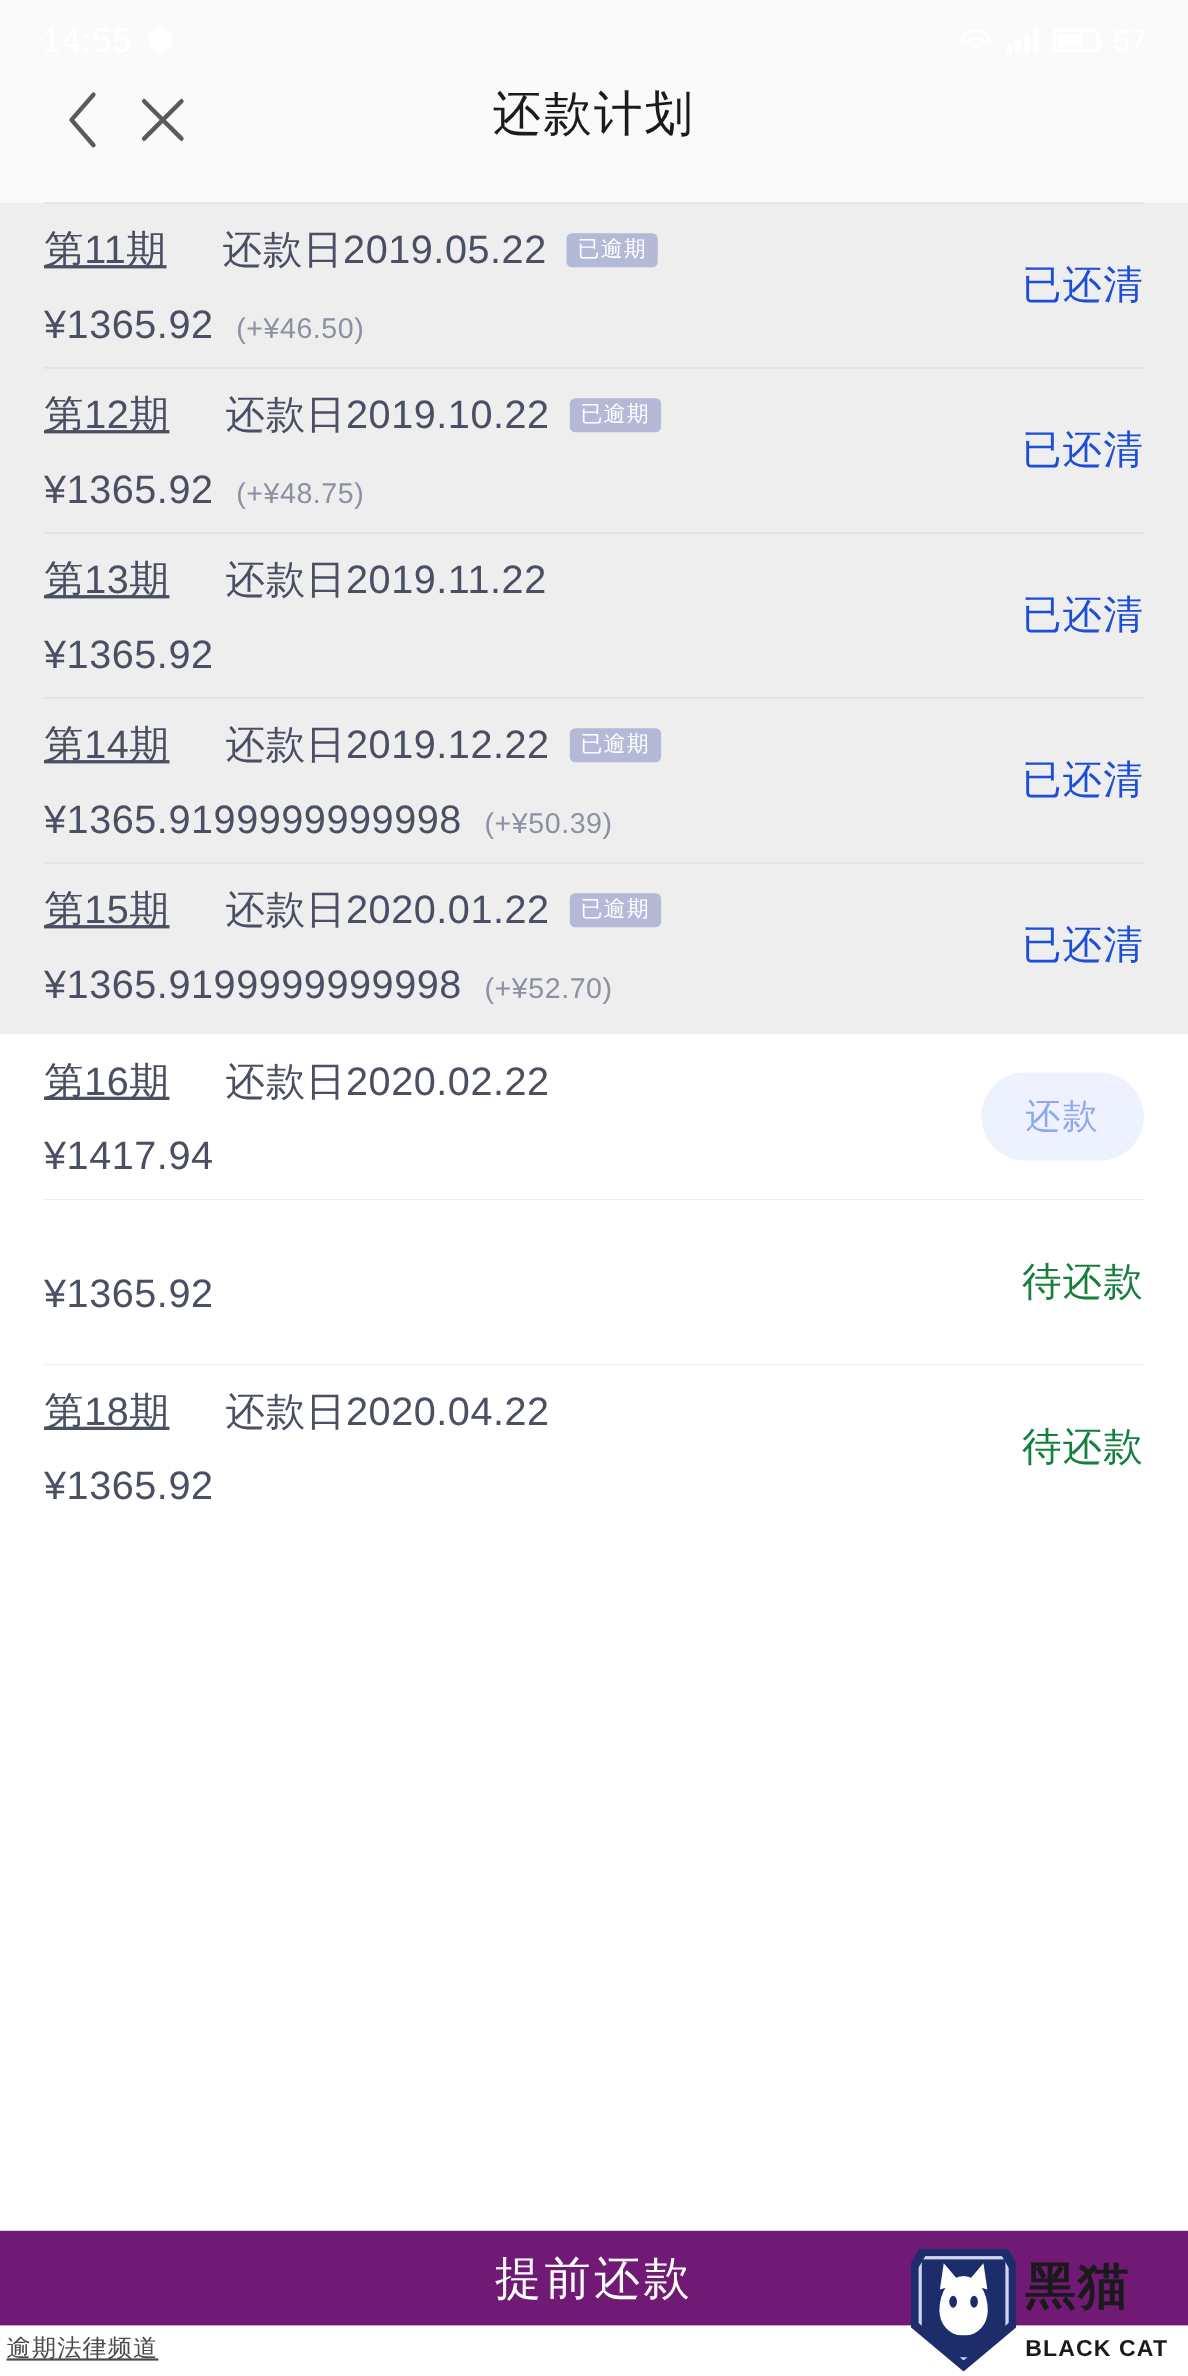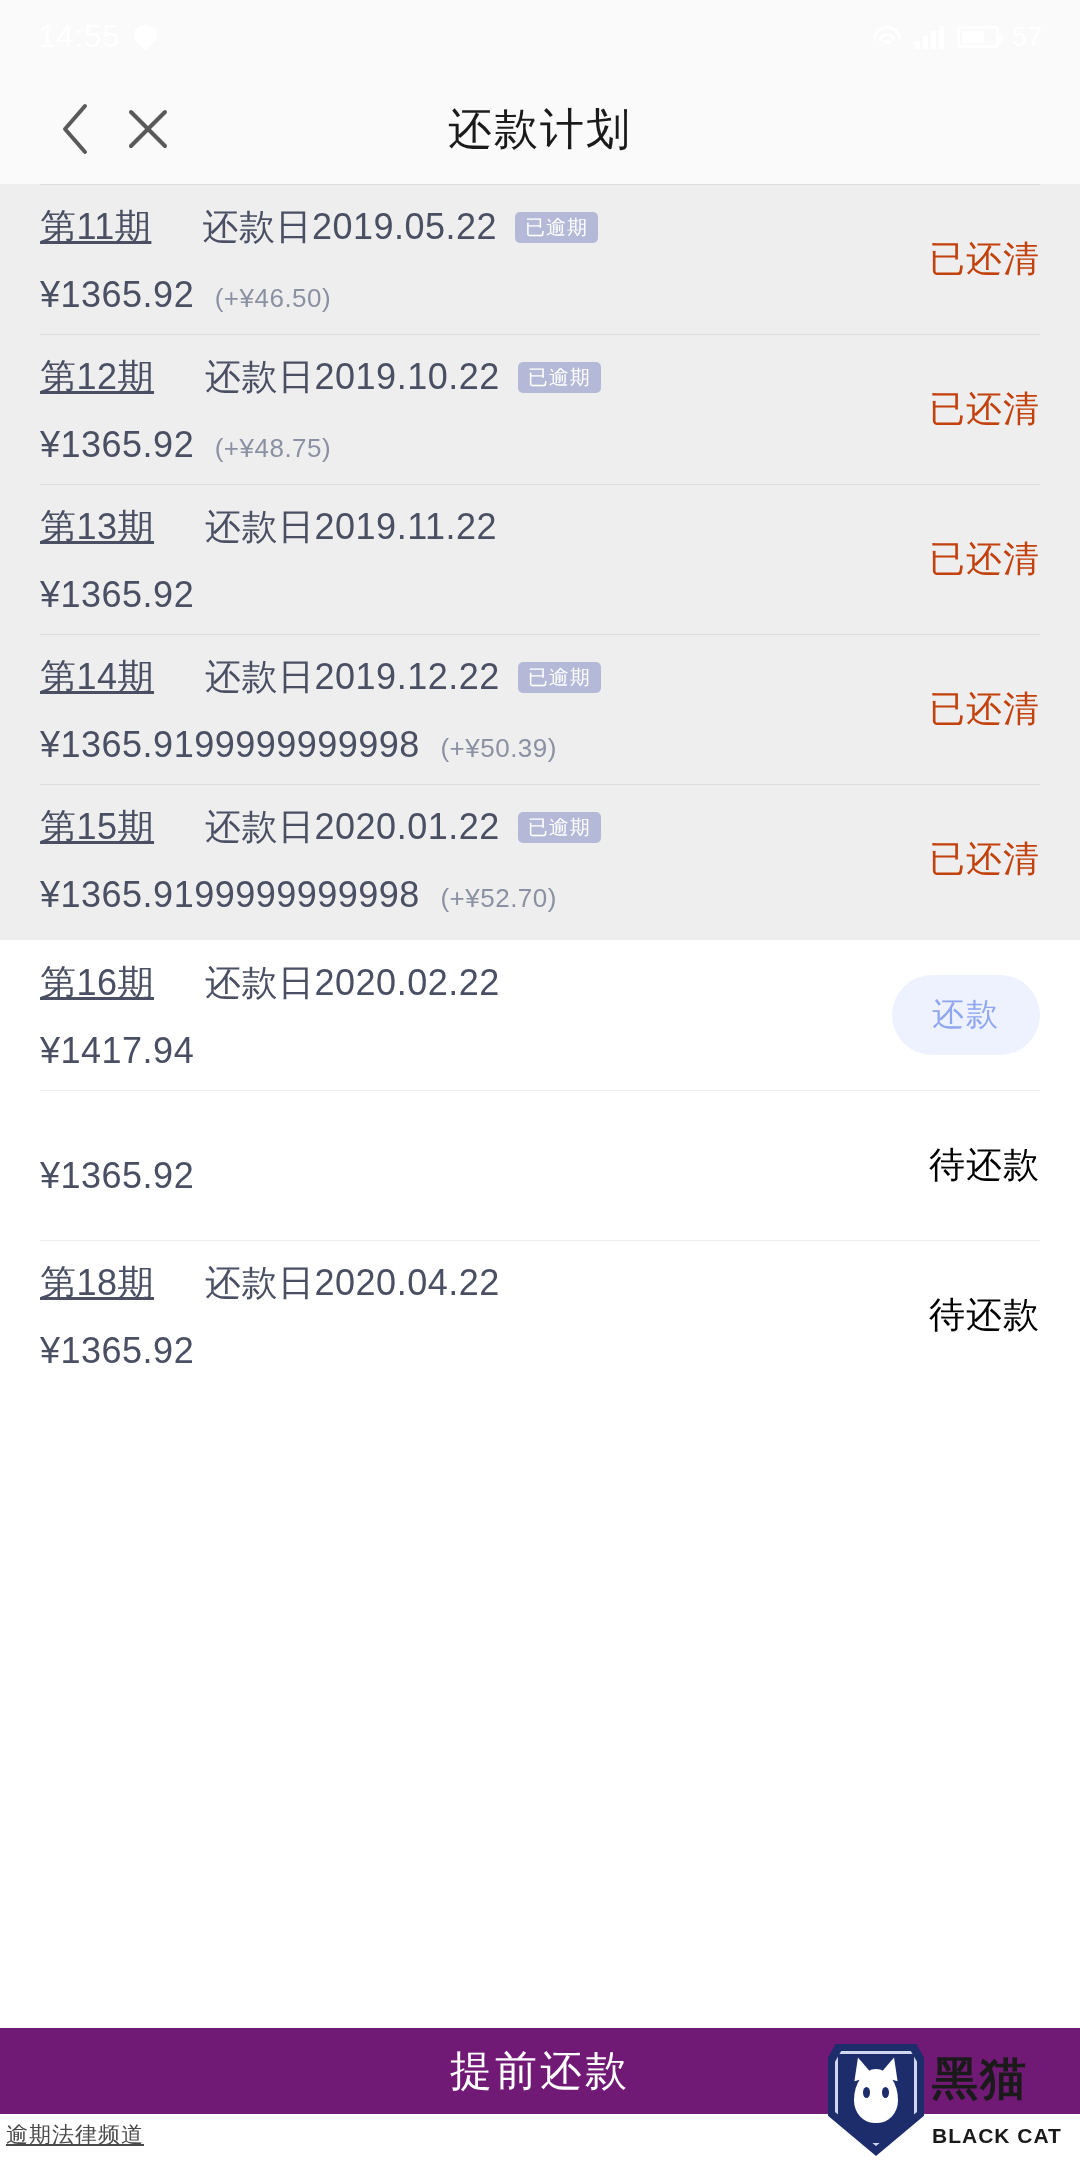--- a/index.html
+++ b/index.html
@@ -38,21 +38,21 @@
     border-radius:4px; }
   .ic-batt::after{ content:""; position:absolute; right:-7px; top:6px;
     width:4px; height:8px; background:#fff; border-radius:0 2px 2px 0; }
   .ic-batt span{ position:absolute; left:2px; top:2px; bottom:2px; width:62%;
     background:#fff; border-radius:1px; }
   .sb-pct{ font-size:27px; color:#fff; }
 
   
   .navbar{
     position:relative; height:110px; background:#fafafa;
-    display:flex; align-items:center; padding:0 40px;
+    display:flex; align-items:flex-start; padding:0 40px;
   }
   .nav-back{ width:70px; height:70px; display:flex; align-items:center;
     justify-content:center; cursor:pointer; }
   .nav-back svg{ display:block; }
   .nav-close{ width:76px; height:70px; display:flex; align-items:center;
     justify-content:center; cursor:pointer; }
   .nav-title{
     position:absolute; left:0; right:0; text-align:center;
     font-size:44px; color:#1b1b1b; letter-spacing:2px; pointer-events:none;
   }
@@ -83,22 +83,22 @@
     font-size:20px; border-radius:5px; padding:5px 10px 6px;
     line-height:1; letter-spacing:1px;
   }
   .line2{
     margin-top:22px; font-size:36px; color:#4a4f63; letter-spacing:.5px;
     white-space:nowrap;
   }
   .extra{ font-size:26px; color:#8b90a3; margin-left:10px; }
 
   .row-right{ flex:0 0 auto; padding-left:20px; }
-  .status-txt{ font-size:36px; color:#c2410c; letter-spacing:1px; }
-  .status-txt.pending{ color:#000000; }
+  .status-txt{ font-size:36px; color:#1d4ed8; letter-spacing:1px; }
+  .status-txt.pending{ color:#15803d; }
   .pay-btn{
     background:#eef2ff; color:#8fa6f0; font-size:32px;
     border:none; border-radius:40px; padding:18px 40px; letter-spacing:2px;
     cursor:pointer; font-family:inherit;
   }
 
   
   .spacer{ height:84px; background:#fff; }
   .bottom-bar{
     position:absolute; left:0; right:0; bottom:46px; height:86px;

